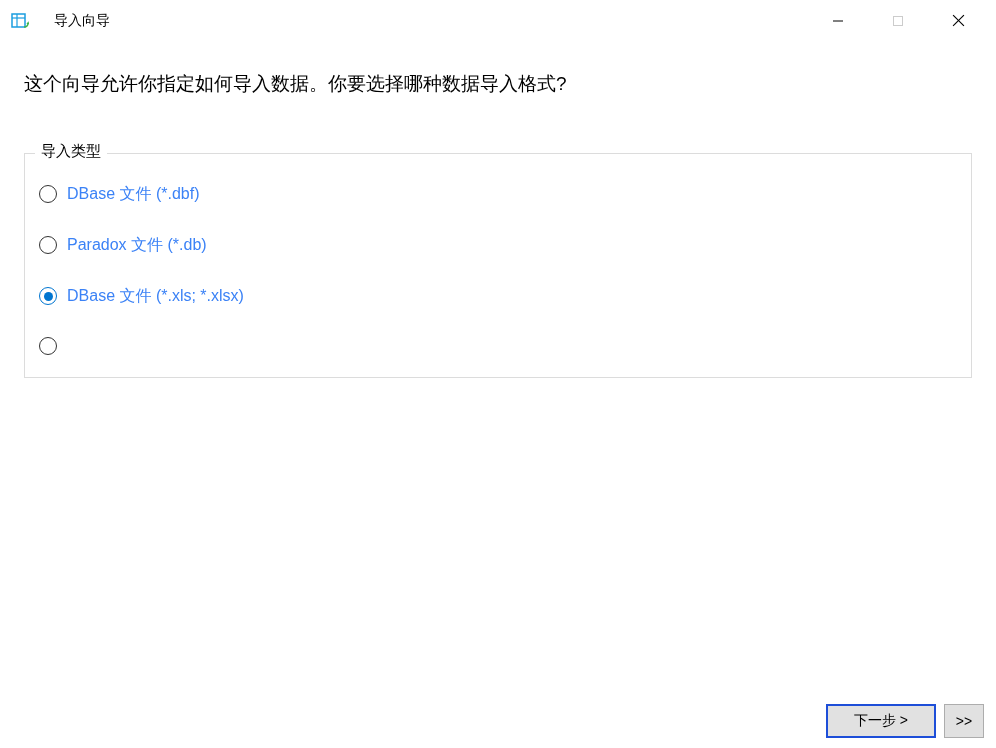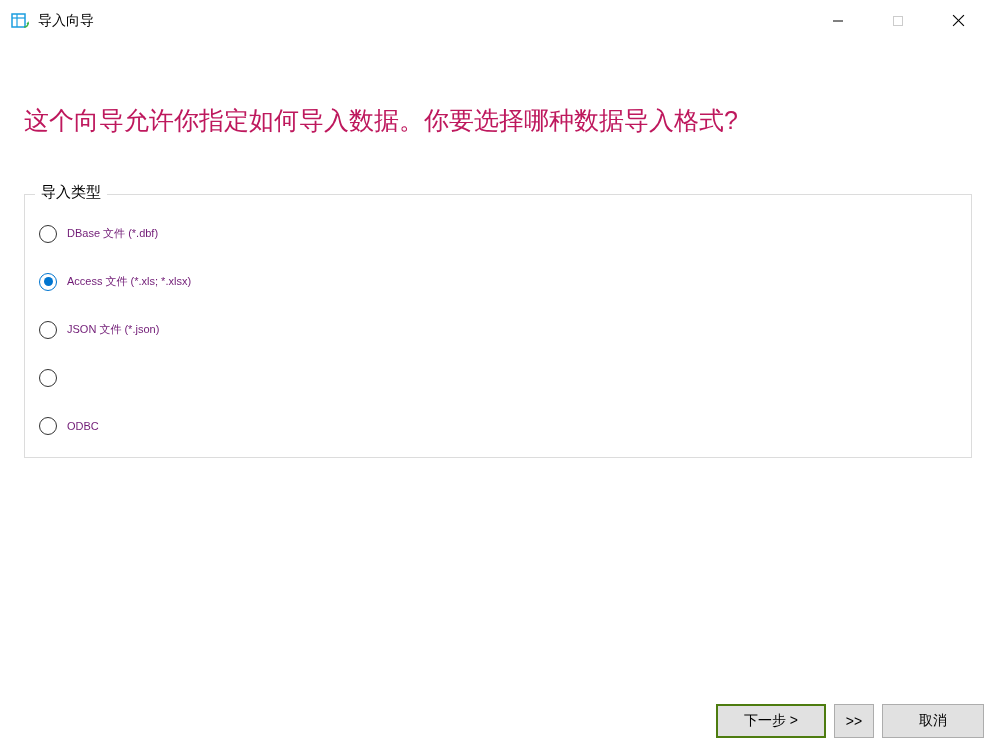--- a/index.html
+++ b/index.html
@@ -15,20 +15,21 @@
       height: 748px;
       overflow: hidden;
       position: relative;
     }
     .titlebar {
       height: 42px;
       display: flex;
       align-items: center;
       padding: 0 8px 0 10px;
       border-bottom: 1px solid #ffffff;
+      gap: 16px;
     }
     .titlebar-icon {
       width: 20px;
       height: 20px;
       margin-right: 8px;
       display: inline-flex;
       align-items: center;
       justify-content: center;
     }
     .titlebar-title {
@@ -52,26 +53,25 @@
       cursor: pointer;
     }
     .win-btn.disabled {
       color: #cccccc;
       cursor: default;
     }
     .content {
       padding: 28px 24px 0 24px;
     }
     .heading {
-      font-size: 25px;
-      color: #be185d;
+      font-size: 19px;
+      color: #000000;
       font-weight: normal;
       line-height: 1.5;
       margin-bottom: 54px;
-      margin-top: 32px;
     }
     .fieldset {
       border: 1px solid #dcdcdc;
       padding: 18px 28px 22px 14px;
       position: relative;
     }
     .legend {
       position: absolute;
       top: -12px;
       left: 10px;
@@ -109,22 +109,22 @@
       width: 9px;
       height: 9px;
       border-radius: 50%;
       background: #0075d0;
       display: none;
     }
     .radio-circle.selected .radio-dot {
       display: block;
     }
     .radio-label {
-      font-size: 11px;
-      color: #701a75;
+      font-size: 16px;
+      color: #3b82f6;
     }
     .footer {
       position: absolute;
       bottom: 10px;
       right: 12px;
       display: flex;
       gap: 8px;
       align-items: center;
     }
     .btn {
@@ -134,21 +134,21 @@
       background: #e1e1e1;
       font-size: 14px;
       color: #000000;
       cursor: pointer;
       display: flex;
       align-items: center;
       justify-content: center;
       font-family: inherit;
     }
     .btn.primary {
-      border: 2px solid #4d7c0f;
+      border: 2px solid #1d4ed8;
       background: #e1e1e1;
       min-width: 110px;
     }
     .btn.small {
       min-width: 40px;
       padding: 0 10px;
     }
     .btn.cancel {
       min-width: 102px;
     }
@@ -191,46 +191,41 @@
 
   <div class="fieldset">
     <div class="legend">导入类型</div>
     <div class="radio-group">
 
       <label class="radio-option">
         <span class="radio-circle"></span>
         <span class="radio-label">DBase 文件 (*.dbf)</span>
       </label>
 
+      <label class="radio-option">
+        <span class="radio-circle"></span>
+        <span class="radio-label">Paradox 文件 (*.db)</span>
+      </label>
 
 
 
       <label class="radio-option">
         <span class="radio-circle selected">
             <span class="radio-dot"></span>
           </span>
-        <span class="radio-label">Access 文件 (*.xls; *.xlsx)</span>
-      </label>
+        <span class="radio-label">DBase 文件 (*.xls; *.xlsx)</span>
+      </label>
+
 
 
       <label class="radio-option">
         <span class="radio-circle"></span>
-        <span class="radio-label">JSON 文件 (*.json)</span>
-      </label>
-
-      <label class="radio-option">
-        <span class="radio-circle"></span>
-      </label>
-
-      <label class="radio-option">
-        <span class="radio-circle"></span>
-        <span class="radio-label">ODBC</span>
-      </label>
+      </label>
+
 
     </div>
   </div>
 </div>
 
 <div class="footer">
   <button class="btn primary">下一步 &gt;</button>
   <button class="btn small">&gt;&gt;</button>
-  <button class="btn cancel">取消</button>
 </div>
 
 </body></html>

